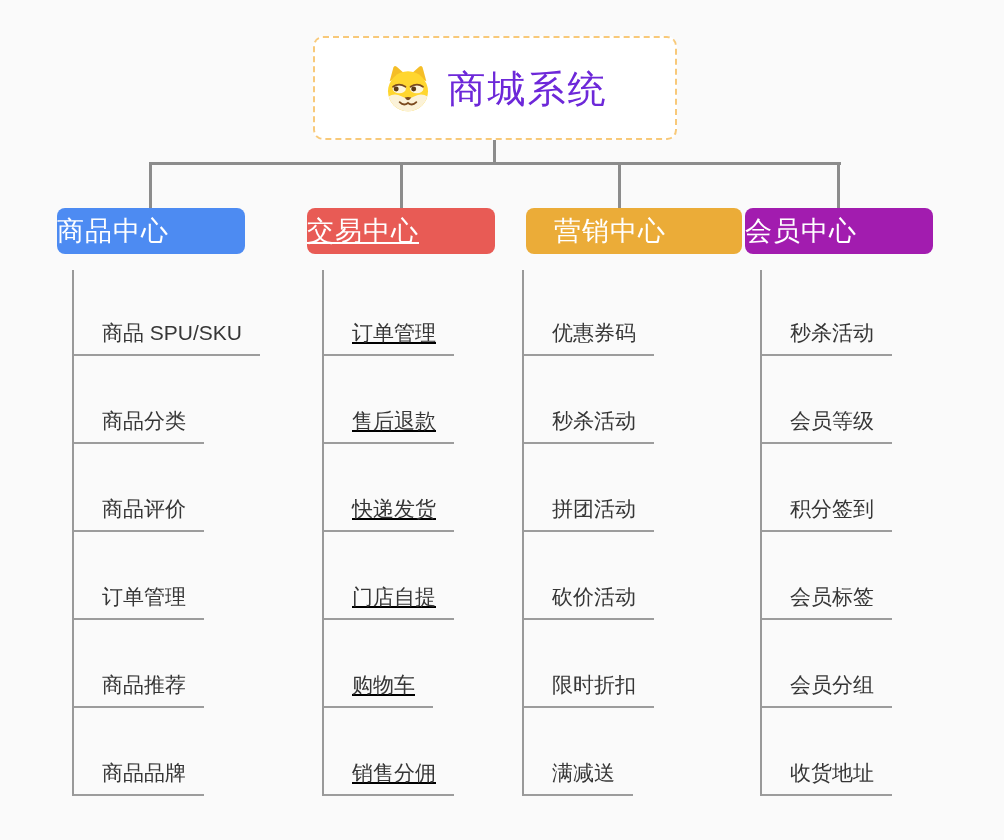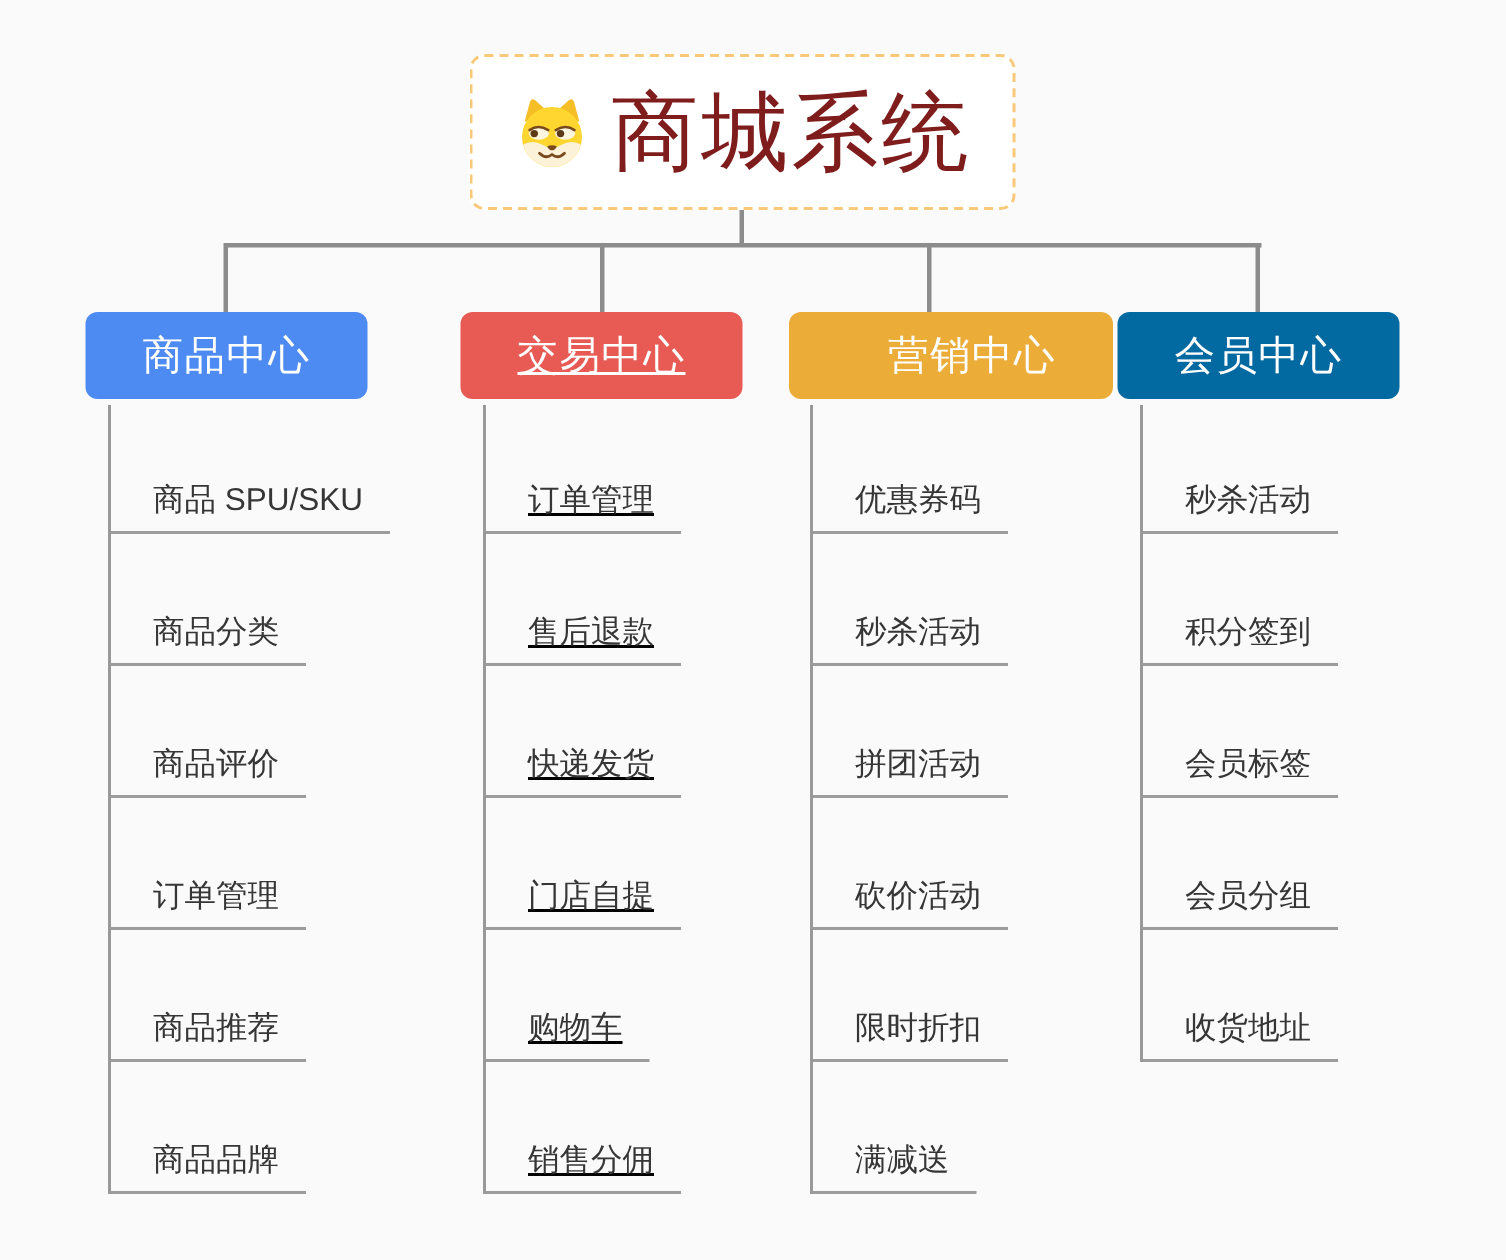--- a/index.html
+++ b/index.html
@@ -14,50 +14,50 @@
   
   .root-node{
     position:absolute;left:313px;top:36px;width:364px;height:104px;
     box-sizing:border-box;
     background:#ffffff;
     border:2px dashed #f8c979;
     border-radius:10px;
     display:flex;align-items:center;justify-content:center;gap:15px;
   }
   .root-title{
-    font-size:58px;
-    color:#7f1d1d;
+    font-size:38px;
+    color:#6d28d9;
     letter-spacing:2px;
     line-height:1;
     padding-top:2px;
   }
   .doge{width:50px;height:50px;display:block;}
 
   
   .line{position:absolute;background:#8c8c8c;}
   .v-root {left:493px;top:140px;width:3px;height:24px;}
   .h-bus  {left:150px;top:162px;width:691px;height:3px;}
   .v-stub {top:162px;width:3px;height:46px;}
   .stub-0{left:149px;} .stub-1{left:400px;} .stub-2{left:618px;} .stub-3{left:837px;}
 
   
   .branch-node{
-    position:absolute;top:208px;width:188px;height:58px;
+    position:absolute;top:208px;width:188px;height:46px;
     border-radius:8px;
-    display:flex;align-items:center;justify-content:center;
+    display:flex;align-items:center;
     color:#ffffff;font-size:27px;letter-spacing:1px;
   }
   .bn-0{left:57px;}  .bn-1{left:307px;} .bn-2{left:526px;} .bn-3{left:745px;}
 
   
   .leaves{
     position:absolute;top:270px;
     border-left:2px solid #999999;
   }
-  .lv-0{left:72px;} .lv-1{left:322px;text-decoration:underline;} .lv-2{left:540px;} .lv-3{left:760px;}
+  .lv-0{left:72px;} .lv-1{left:322px;text-decoration:underline;} .lv-2{left:522px;} .lv-3{left:760px;}
   .leaf{
     box-sizing:border-box;
     height:88px;
     width:fit-content;
     display:flex;align-items:flex-end;
     padding:0 18px 7px 28px;
     border-bottom:2px solid #9c9c9c;
     font-size:21px;color:#363636;
     white-space:nowrap;
   }
@@ -98,21 +98,21 @@
 
   <div class="branch-node bn-0" style="background: rgb(77, 139, 242);">
     <span>商品中心</span>
   </div>
   <div class="branch-node bn-1" style="background: rgb(232, 91, 85); text-decoration: underline;">
     <span>交易中心</span>
   </div>
   <div class="branch-node bn-2" style="background: rgb(235, 172, 56); padding-left: 28px;">
     <span>营销中心</span>
   </div>
-  <div class="branch-node bn-3" style="background: #0369a1;">
+  <div class="branch-node bn-3" style="background: #a21caf;">
     <span>会员中心</span>
   </div>
 
   <div class="leaves lv-0">
     <div class="leaf">商品 SPU/SKU</div>
     <div class="leaf">商品分类</div>
     <div class="leaf">商品评价</div>
     <div class="leaf">订单管理</div>
     <div class="leaf">商品推荐</div>
     <div class="leaf">商品品牌</div>
@@ -131,19 +131,20 @@
     <div class="leaf">优惠券码</div>
     <div class="leaf">秒杀活动</div>
     <div class="leaf">拼团活动</div>
     <div class="leaf">砍价活动</div>
     <div class="leaf">限时折扣</div>
     <div class="leaf">满减送</div>
   </div>
 
   <div class="leaves lv-3">
     <div class="leaf">秒杀活动</div>
+    <div class="leaf">会员等级</div>
     <div class="leaf">积分签到</div>
     <div class="leaf">会员标签</div>
     <div class="leaf">会员分组</div>
     <div class="leaf">收货地址</div>
   </div>
 
 </div>
 
 </body></html>

